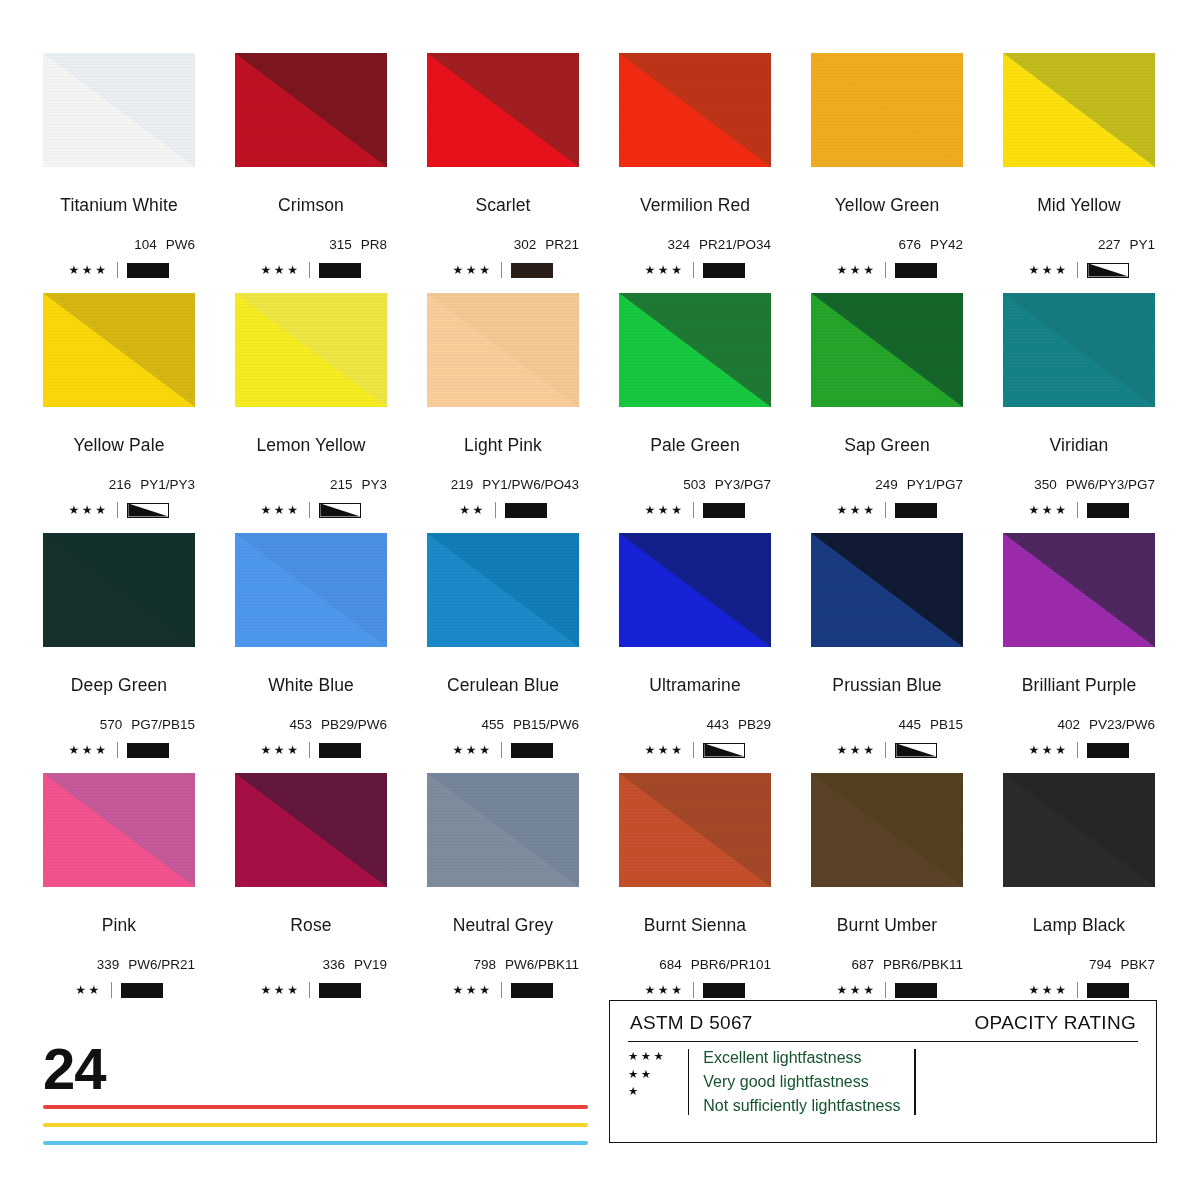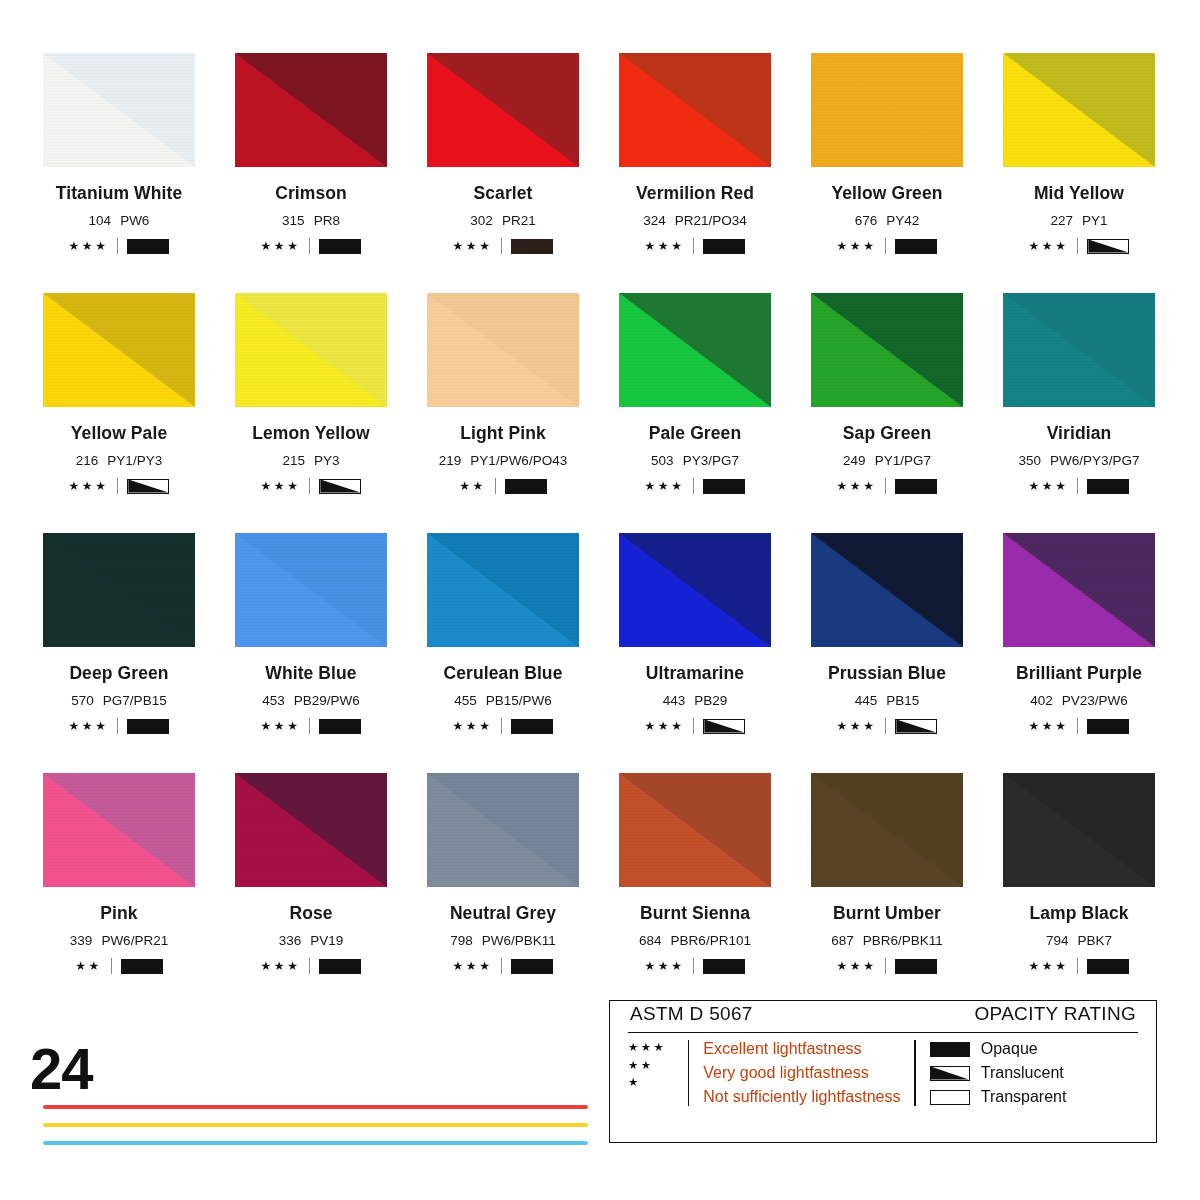--- a/index.html
+++ b/index.html
@@ -57,29 +57,29 @@
   }
   .chip.bordered {
     box-shadow: inset 0 0 0 1px rgba(0,0,0,.10);
   }
 
   .chip-name {
     text-align: center;
     font-size: 17.5px;
     letter-spacing: .1px;
     color: #18181a;
-    margin-top: 16px;
+    margin-top: 28px;
     white-space: nowrap;
-    font-weight: 700;
+    font-weight: 400;
   }
   .chip-codes {
-    text-align: center;
+    text-align: right;
     font-size: 13.5px;
     color: #18181a;
-    margin-top: 9px;
+    margin-top: 21px;
     white-space: nowrap;
   }
   .chip-codes .num { margin-right: 9px; }
 
   .chip-meta {
     margin-top: 10px;
     display: flex;
     align-items: center;
     justify-content: center;
     gap: 9px;
@@ -121,21 +121,21 @@
     clip-path: polygon(0 0, 100% 100%, 0 100%);
   }
   .opq.transparent {
     border: 1.6px solid #111;
     background: #fff;
   }
 
   
   #footer-title {
     position: absolute;
-    left: 30px;
+    left: 43px;
     top: 1040px;
     display: flex;
     align-items: baseline;
     gap: 13px;
   }
   #footer-title .big {
     font-size: 58px;
     font-weight: 700;
     line-height: 1;
     letter-spacing: -1px;
@@ -163,21 +163,21 @@
 
   
   #legend {
     position: absolute;
     left: 609px;
     top: 1000px;
     width: 548px;
     height: 143px;
     border: 1.6px solid #111;
     box-sizing: border-box;
-    padding: 2px 18px 8px 18px;
+    padding: 11px 18px 8px 18px;
   }
   #legend-head {
     display: flex;
     justify-content: space-between;
     align-items: baseline;
     font-size: 19px;
     letter-spacing: .3px;
     color: #111;
     padding: 0 2px 7px 2px;
     border-bottom: 1.4px solid #111;
@@ -199,21 +199,21 @@
     width: 1.3px;
     background: #111;
     margin: 0 14px 0 2px;
     align-self: stretch;
   }
   #lf-texts {
     display: flex;
     flex-direction: column;
     gap: 6px;
     font-size: 16px;
-    color: #c2410c;
+    color: #14532d;
     white-space: nowrap;
   }
   #op-sep {
     width: 1.3px;
     background: #111;
     margin: 0 14px;
     align-self: stretch;
   }
   #op-rows {
     display: flex;
@@ -595,28 +595,14 @@
           <div class="stars">★</div>
         </div>
       <div id="lf-sep"></div>
       <div id="lf-texts">
           <div>Excellent lightfastness</div>
           <div>Very good lightfastness</div>
           <div>Not sufficiently lightfastness</div>
         </div>
     </div>
     <div id="op-sep"></div>
-    <div id="op-rows">
-        <div class="op-row">
-          <span class="opq opaque"></span>
-          <span>Opaque</span>
-        </div>
-        <div class="op-row">
-          <span class="opq translucent"></span>
-          <span>Translucent</span>
-        </div>
-        <div class="op-row">
-          <span class="opq transparent"></span>
-          <span>Transparent</span>
-        </div>
-      </div>
   </div>
 </div>
 
 </body></html>

